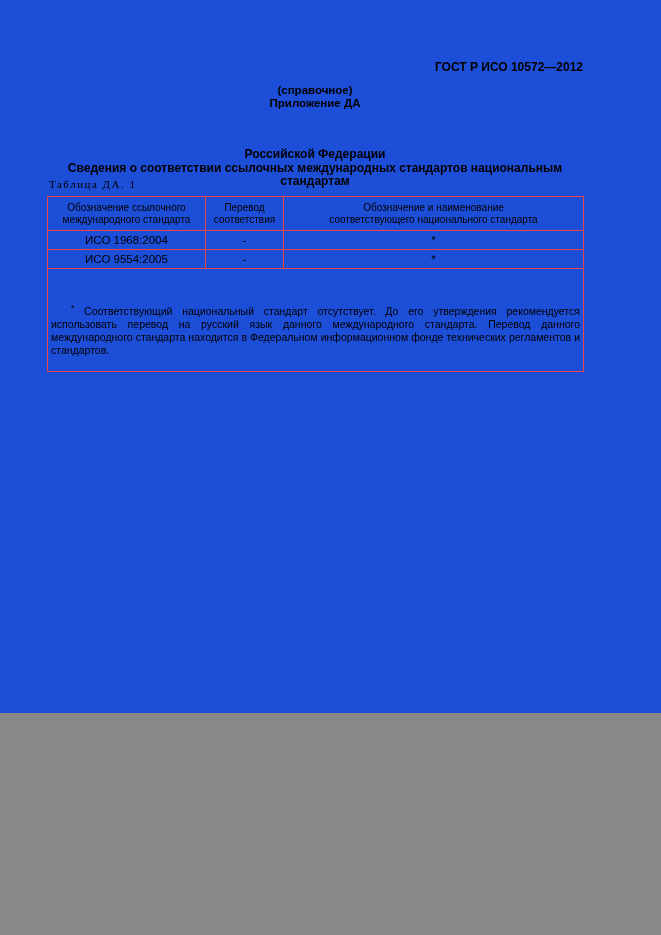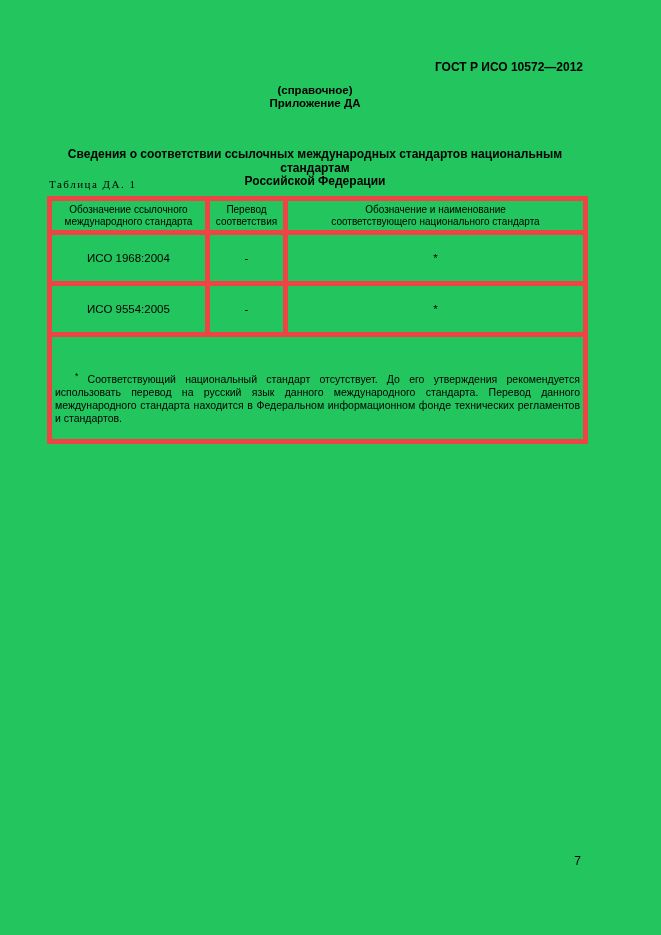--- a/index.html
+++ b/index.html
@@ -1,22 +1,22 @@
 <!DOCTYPE html>
 <html><head>
 <meta charset="utf-8">
 <style>
   * { margin: 0; padding: 0; box-sizing: border-box; }
   html, body { background: #888; }
   .page {
     position: relative;
     width: 661px;
-    height: 935px;
+    height: 713px;
     margin: 0 auto;
-    background: #22c55e;
+    background: #1d4ed8;
     color: #000000;
     font-family: "Liberation Sans", sans-serif;
     overflow: hidden;
   }
   .content {
     position: absolute;
     left: 47px;
     top: 0;
     width: 536px;
     height: 100%;
@@ -59,40 +59,40 @@
   }
   table.std-table {
     position: absolute;
     top: 196px;
     left: 0;
     width: 536px;
     border-collapse: collapse;
     table-layout: fixed;
   }
   .std-table th, .std-table td {
-    border: 5px solid #ef4444;
+    border: 1px solid #ef4444;
   }
   .col-standard { width: 158px; }
   .col-degree   { width: 78px; }
   .col-national { width: 300px; }
   .std-table th {
     font-weight: normal;
     font-size: 10px;
     line-height: 12px;
     text-align: center;
     vertical-align: middle;
     height: 34px;
     padding: 2px 4px;
   }
   .std-table td.cell {
     font-size: 11.5px;
     text-align: center;
     vertical-align: middle;
     height: 16px;
-    padding: 17px 2px;
+    padding: 3px 2px;
   }
   .std-table td.footnote-cell {
     padding: 4px 3px 14px 3px;
     vertical-align: top;
   }
   .footnote-text {
     font-size: 10.5px;
     line-height: 13px;
     text-align: justify;
     text-indent: 20px;
@@ -117,22 +117,22 @@
   <div class="content">
 
     <div class="doc-number">ГОСТ Р ИСО 10572—2012</div>
 
     <div class="appendix">
       <div>(справочное)</div>
       <div>Приложение ДА</div>
     </div>
 
     <div class="heading">
+      <div>Российской Федерации</div>
       <div>Сведения о соответствии ссылочных международных стандартов национальным стандартам</div>
-      <div>Российской Федерации</div>
     </div>
 
     <div class="table-label">Таблица ДА. 1</div>
 
     <table class="std-table">
       <colgroup>
         <col class="col-standard">
         <col class="col-degree">
         <col class="col-national">
       </colgroup>

